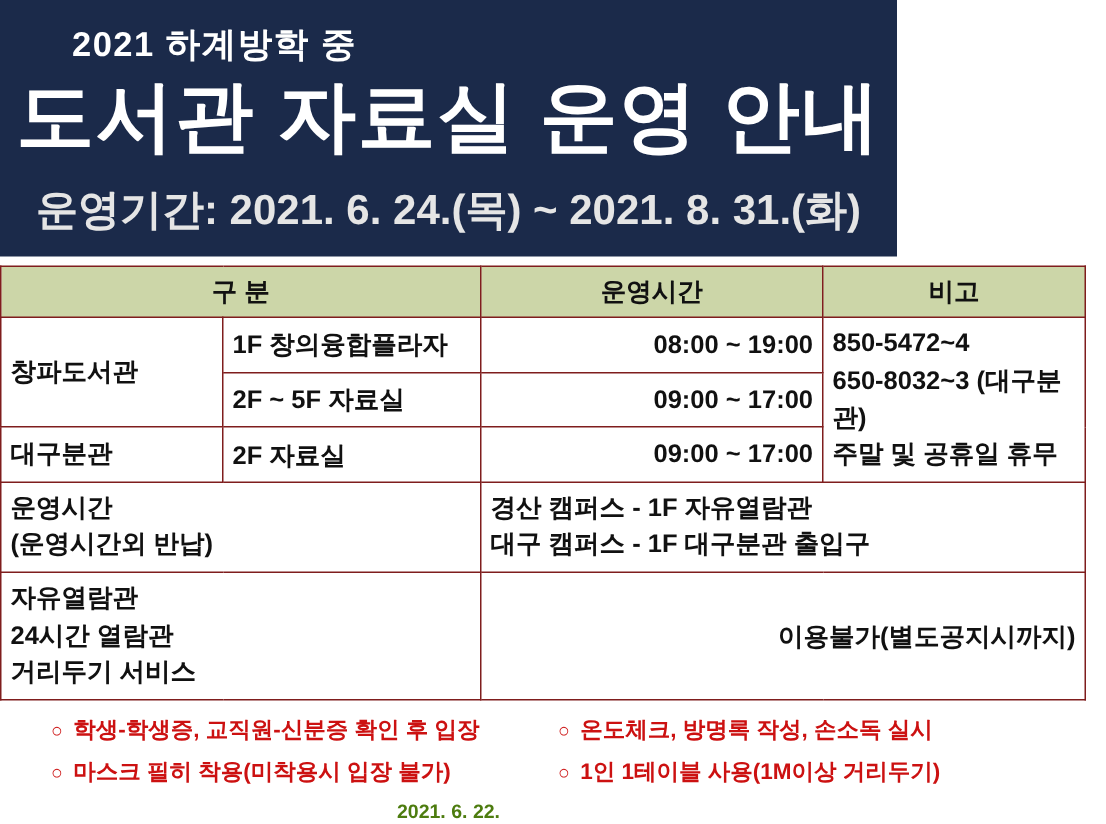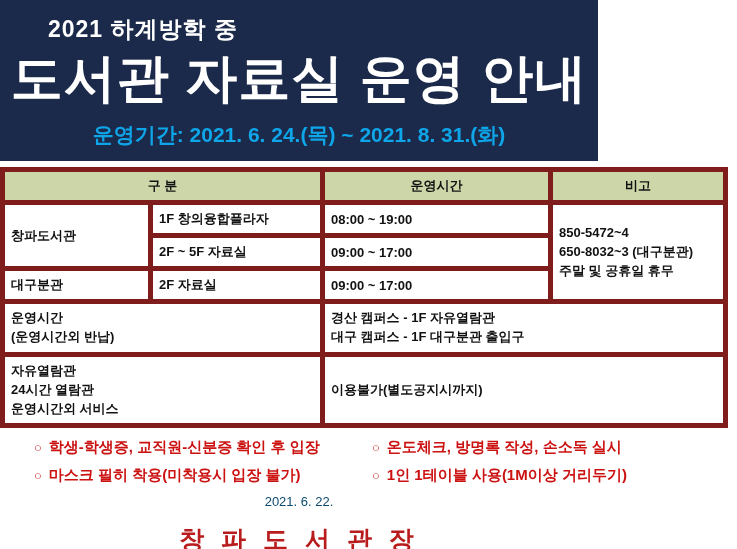--- a/index.html
+++ b/index.html
@@ -40,53 +40,53 @@
     font-size: 52px;
     font-weight: bold;
     letter-spacing: 1px;
     line-height: 1.12;
     white-space: nowrap;
   }
   .header-title .hl {
     color: #ffffff;
   }
   .header-period {
-    color: #0ea5e9;
-    font-size: 21px;
+    color: #e5e5e5;
+    font-size: 28px;
     font-weight: bold;
     margin-top: 14px;
     letter-spacing: 0px;
   }
 
   
   table.schedule {
     border-collapse: collapse;
     width: 723px;
     margin: 6px auto 0 auto;
     table-layout: fixed;
   }
   table.schedule td, table.schedule th {
-    border: 5px solid #7f1d1d;
+    border: 1px solid #7f1d1d;
     padding: 5px 6px;
-    font-size: 13px;
+    font-size: 17px;
     color: #111111;
     font-weight: bold;
   }
   .thead td {
     background: #ccd6a8;
     text-align: center;
     font-size: 15px;
     padding: 7px 6px;
   }
   .col-a { width: 148px; }
   .col-b { width: 172px; }
   .col-c { width: 228px; }
   .col-d { width: 175px; }
 
-  .cell-center { text-align: left; }
+  .cell-center { text-align: right; }
   .cell-left { text-align: left; padding-left: 12px; }
   .note-cell {
     text-align: left;
     padding-left: 10px;
     line-height: 1.45;
     font-size: 13.5px;
   }
   .branch-cell {
     text-align: left;
     line-height: 1.35;
@@ -119,22 +119,22 @@
     font-size: 13px;
   }
 
   
   .footer {
     text-align: center;
     margin-top: 6px;
   }
   .footer-date {
     font-size: 13px;
-    color: #0c4a6e;
-    font-weight: normal;
+    color: #4d7c0f;
+    font-weight: bold;
   }
   .footer-sign {
     font-size: 25px;
     color: #b91c1c;
     font-weight: bold;
     letter-spacing: 5px;
     margin-top: 14px;
   }
 </style>
 </head>
@@ -194,21 +194,21 @@
         <td class="cell-left two-line" colspan="2">
           <div>경산 캠퍼스 - 1F 자유열람관</div>
           <div>대구 캠퍼스 - 1F 대구분관 출입구</div>
         </td>
       </tr>
 
       <tr>
         <td class="branch-cell two-line" colspan="2">
           <div>자유열람관</div>
           <div>24시간 열람관</div>
-          <div>운영시간외 서비스</div>
+          <div>거리두기 서비스</div>
         </td>
         <td class="cell-center" colspan="2">이용불가(별도공지시까지)</td>
       </tr>
     </tbody>
   </table>
 
   <div class="notices">
     <div class="notice-row">
       <div class="notice-item left">
         <span class="bullet">○</span>

